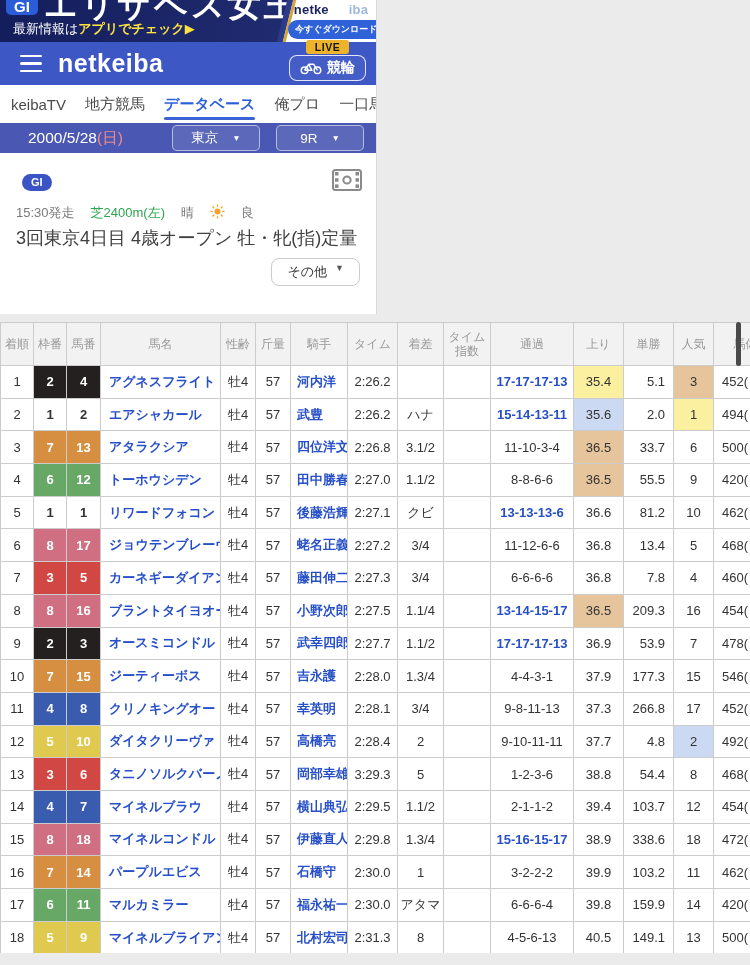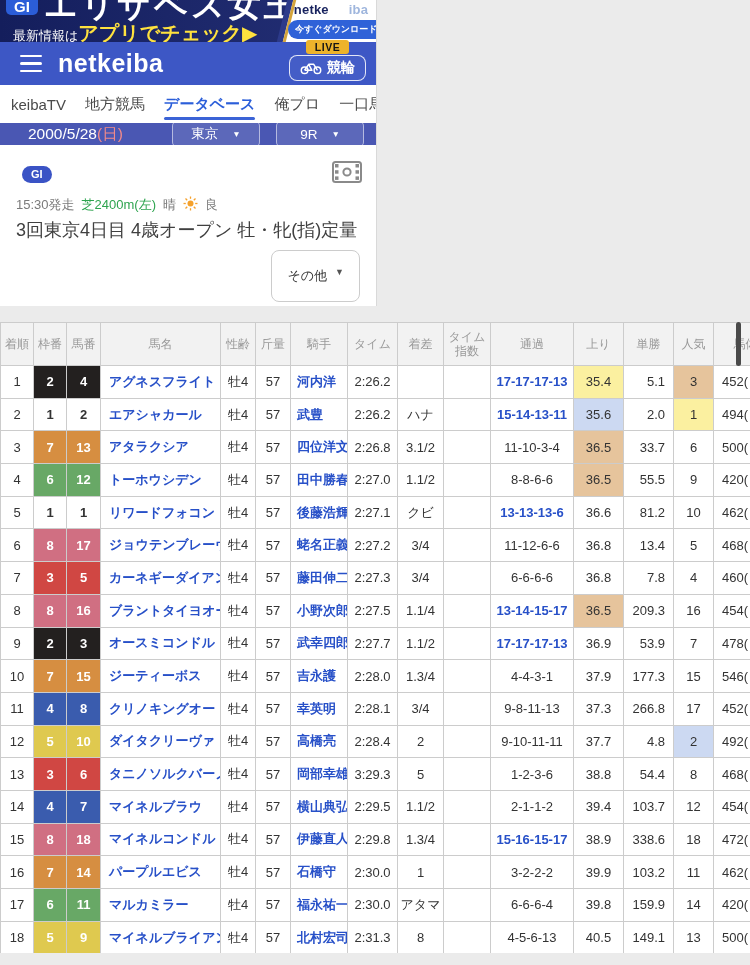--- a/index.html
+++ b/index.html
@@ -10,21 +10,21 @@
   
   .ad-banner { position:relative; height:42px; overflow:hidden;
     background:linear-gradient(90deg,#141e5c,#243077); }
   .ad-big { position:absolute; top:-17px; left:44px; color:#fff; font-size:33px;
     font-weight:bold; letter-spacing:3px; white-space:nowrap; }
   .ad-gi { position:absolute; top:-13px; left:6px; width:32px; height:28px;
     background:#2b5dd8; border-radius:5px; color:#fff; font-weight:bold;
     font-size:15px; text-align:center; line-height:40px; }
   .ad-sub { position:absolute; left:13px; top:20px; font-size:13px; color:#fff;
     white-space:nowrap; }
-  .ad-sub .hl { color:#ffe23e; font-weight:bold; font-size:20px; }
+  .ad-sub .hl { color:#ffe23e; font-weight:bold; font-size:13px; }
   .ad-panel { position:absolute; right:-12px; top:0; width:100px; height:42px;
     background:#fff; transform:skewX(-14deg); border-left:3px solid #d4a43c;
     box-shadow:-6px 0 0 #2c3a8a; }
   .ad-panel-content { position:absolute; right:2px; top:2px; width:86px;
     text-align:center; }
   .ad-logo { font-size:13px; font-weight:bold; color:#17225e; letter-spacing:.2px; }
   .ad-logo .lt { color:#9fb6dd;padding-left:20px; }
   .ad-dl { margin-top:3px; display:inline-block; background:#2f62d8; color:#fff;
     font-size:9px; font-weight:bold; padding:3px 7px; border-radius:10px;
     white-space:nowrap; }
@@ -47,43 +47,43 @@
   
   .tabbar { height:38px; background:#fff; display:flex; align-items:center;
     gap:19px; padding-left:11px; overflow:hidden; white-space:nowrap; }
   .tab { font-size:15px; color:#4a4a4a; position:relative; height:100%;
     display:flex; align-items:center; cursor:pointer; flex:0 0 auto; }
   .tab.active { color:#2b5ed9; font-weight:bold; }
   .tab.active::after { content:""; position:absolute; left:0; right:0; bottom:3px;
     height:3px; border-radius:2px; background:#3b63d6; }
 
   
-  .datebar { height:22px; background:#4a57b3; display:flex; align-items:center;
+  .datebar { height:30px; background:#4a57b3; display:flex; align-items:center;
     padding:0 12px 0 28px; color:#fff; }
   .date-label { font-size:15.5px; }
   .date-label .dow { color:#f08a8a; }
   .selects { display:flex; gap:16px; margin-left:auto; }
   .sel { width:88px; height:26px; border:1px solid rgba(255,255,255,.55);
     background:rgba(255,255,255,.10); border-radius:5px; color:#fff; font-size:13.5px;
     display:flex; align-items:center; justify-content:center; gap:14px; cursor:pointer; }
   .sel .caret { font-size:8.5px; }
 
   
   .race-sec { background:#fff; height:161px; padding:16px 14px 0 16px; position:relative; }
   .race-title-row { display:flex; align-items:center; }
   .race-title { font-size:19px; font-weight:bold; color:#222; }
   .grade-badge { background:#3a53c5; color:#fff; font-size:11px; font-weight:bold;
     border-radius:10px; padding:2.5px 9px; margin-left:6px; }
   .video-icon { margin-left:auto; }
   .race-info1 { margin-top:9px; font-size:13px; color:#7a7a7a; display:flex;
-    align-items:flex-end; gap:7px; }
+    align-items:flex-end; gap:16px; }
   .race-info1 .course { color:#2ea44f; }
   .race-info2 { margin-top:4px; font-size:18px; color:#404040; }
   .other-btn { position:absolute; right:16px; top:105px; border:1px solid #ccc;
-    border-radius:8px; background:#fff; padding:16px 15px; font-size:13px; color:#333;
+    border-radius:8px; background:#fff; padding:4px 15px; font-size:13px; color:#333;
     display:flex; align-items:flex-start; gap:8px; cursor:pointer; }
   .other-btn .caret { font-size:9px; color:#555; }
 
   
   .table-wrap { position:absolute; left:0; top:322px; width:750px; height:631px;
     overflow:hidden; background:#fff; }
   table.results { border-collapse:collapse; table-layout:fixed; width:788px; }
   .results th, .results td { border:1px solid #ccc; font-size:13px; color:#333;
     text-align:center; overflow:hidden; white-space:nowrap; }
   .results th { background:#f2f2f2; color:#999; font-weight:normal; font-size:12px;

